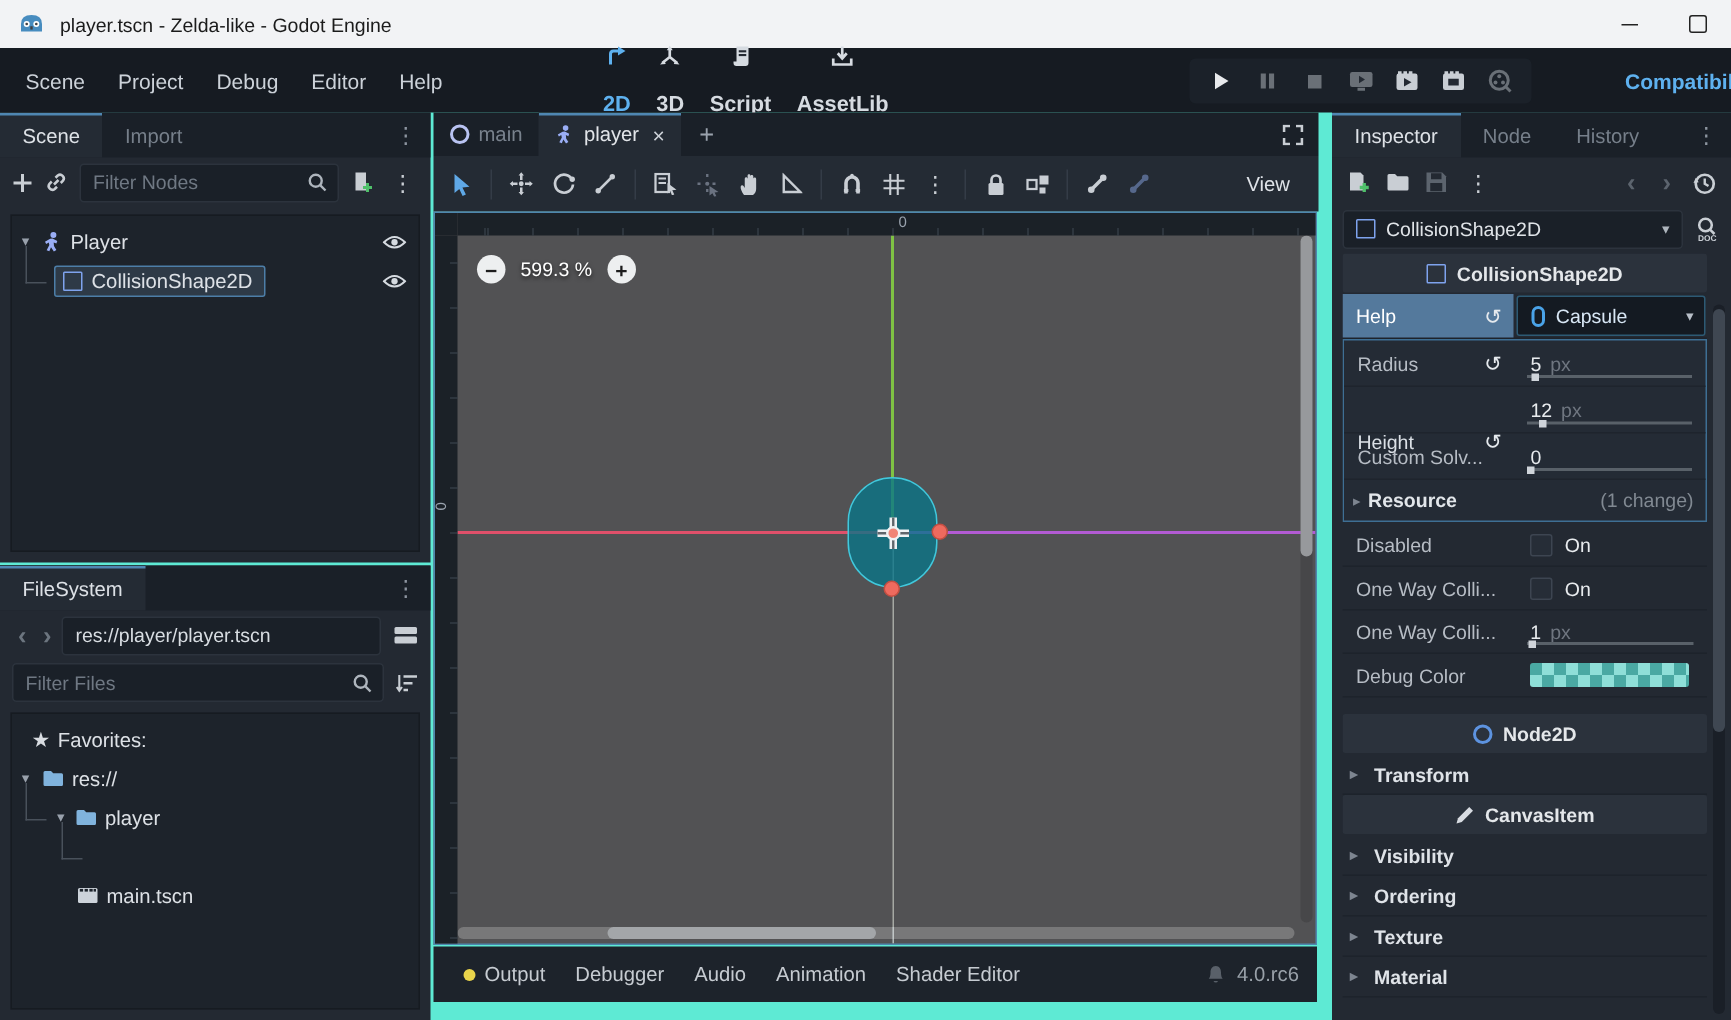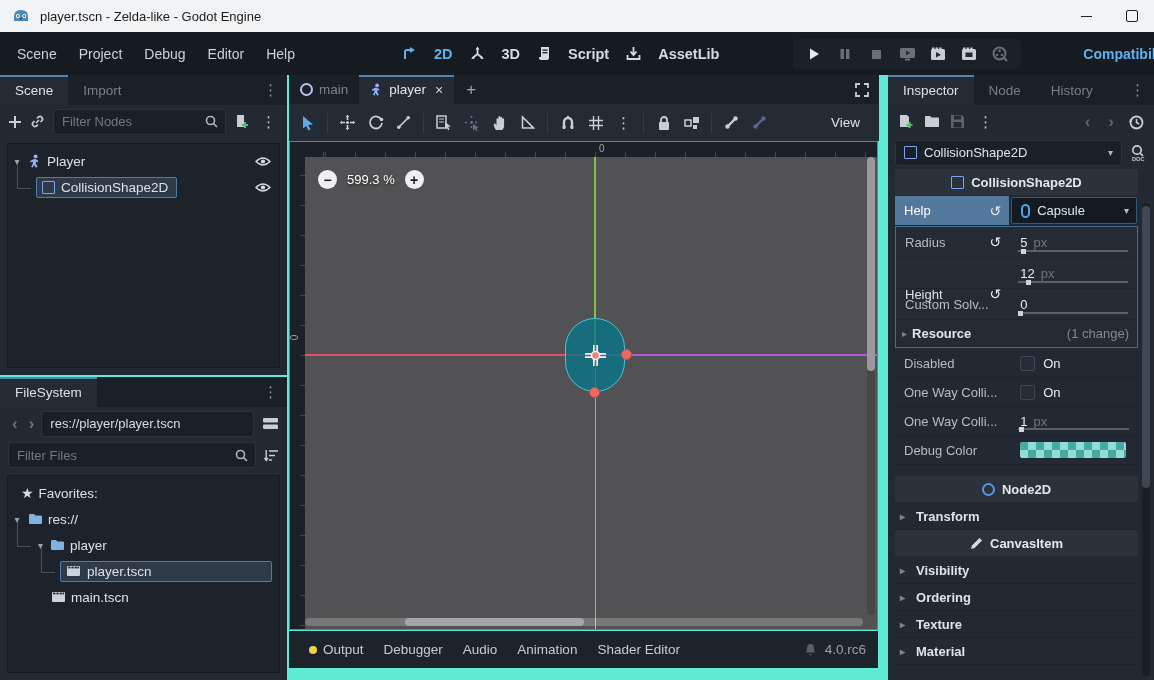--- a/index.html
+++ b/index.html
@@ -18,21 +18,21 @@
   .g-max{width:10px;height:10px;border:1.3px solid #222;border-radius:2px;}
   .g-close{position:relative;width:12px;height:12px;}
   .g-close::before,.g-close::after{content:"";position:absolute;left:5.4px;top:0;width:1.3px;height:12px;background:#222;}
   .g-close::before{transform:rotate(45deg);} .g-close::after{transform:rotate(-45deg);}
 
   
   .menubar{position:absolute;top:32px;left:0;right:0;height:43px;background:#161b22;}
   .menu-items{position:absolute;left:6px;top:0;bottom:0;display:flex;align-items:center;}
   .menu-item{padding:5px 11px;font-size:14px;color:#ccd2d9;}
   .context-tabs{position:absolute;left:398px;top:0;bottom:0;display:flex;align-items:center;gap:9px;}
-  .ctx{display:flex;align-items:center;gap:17px;font-size:14.5px;font-weight:bold;color:#d6dbe1;padding:4px 4px;}
+  .ctx{display:flex;align-items:center;gap:17px;font-size:14.5px;font-weight:bold;color:#d6dbe1;padding:4px 4px;flex-direction:column;}
   .ctx.active{color:#5eb1ef;}
   .playback{position:absolute;left:793px;top:7px;height:30px;display:flex;align-items:center;gap:13px;
             background:#1b2129;border-radius:4px;padding:0 12px;}
   .pb{display:flex;align-items:center;justify-content:center;width:18px;height:18px;}
   .renderer{position:absolute;right:12px;top:0;bottom:0;display:flex;align-items:center;gap:7px;
             color:#5eb1ef;font-weight:bold;font-size:14px;}
   .chev-down{width:8px;height:8px;border-right:2px solid currentColor;border-bottom:2px solid currentColor;
              transform:rotate(45deg);margin-top:-4px;}
 
   
@@ -414,32 +414,20 @@
         <span class="caret" style="width:9px;">▾</span>
         <span>
             <svg class="i" width="15" height="12" viewBox="0 0 15 12">
               <path d="M1 2 Q1 1 2 1 H6 L7.5 2.5 H13 Q14 2.5 14 3.5 V10 Q14 11 13 11 H2 Q1 11 1 10 Z" fill="#80b3dd"></path>
             </svg>
           </span>
         <span>player</span>
       </div>
       <div class="trow">
         <span class="conn" style="margin-left:30px;"></span>
-        <span class="selbox" style="flex:1;margin-right:4px;">
-          <span>
-              <svg class="i" width="15" height="12" viewBox="0 0 15 12">
-                <rect x="1" y="1" width="13" height="10" rx="1" fill="#cdd3da"></rect>
-                <rect x="2.2" y="1.6" width="2.2" height="1.8" fill="#1d232b"></rect>
-                <rect x="5.4" y="1.6" width="2.2" height="1.8" fill="#1d232b"></rect>
-                <rect x="8.6" y="1.6" width="2.2" height="1.8" fill="#1d232b"></rect>
-                <rect x="11.4" y="1.6" width="1.6" height="1.8" fill="#1d232b"></rect>
-              </svg>
-            </span>
-          <span>player.tscn</span>
-        </span>
       </div>
       <div class="trow" style="padding-left:24px;">
         <span style="margin-left:16px;">
             <svg class="i" width="15" height="12" viewBox="0 0 15 12">
               <rect x="1" y="1" width="13" height="10" rx="1" fill="#cdd3da"></rect>
               <rect x="2.2" y="1.6" width="2.2" height="1.8" fill="#1d232b"></rect>
               <rect x="5.4" y="1.6" width="2.2" height="1.8" fill="#1d232b"></rect>
               <rect x="8.6" y="1.6" width="2.2" height="1.8" fill="#1d232b"></rect>
               <rect x="11.4" y="1.6" width="1.6" height="1.8" fill="#1d232b"></rect>
             </svg>

